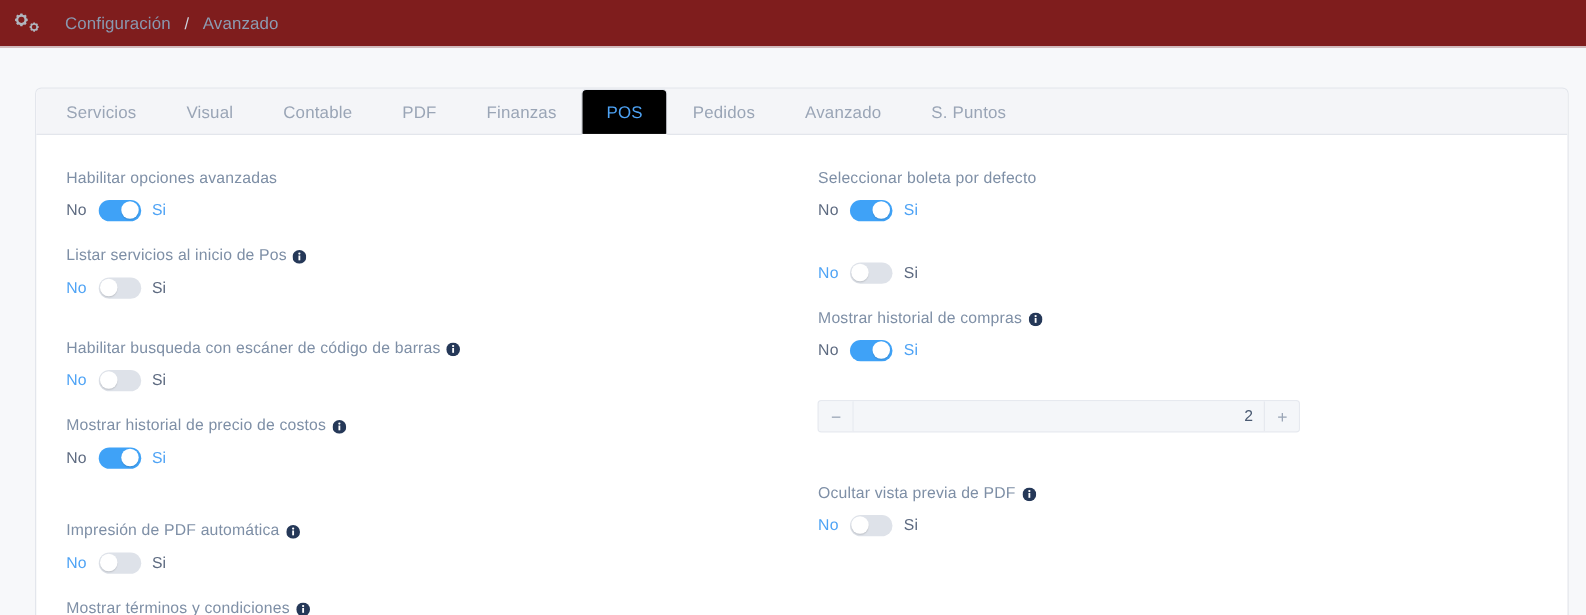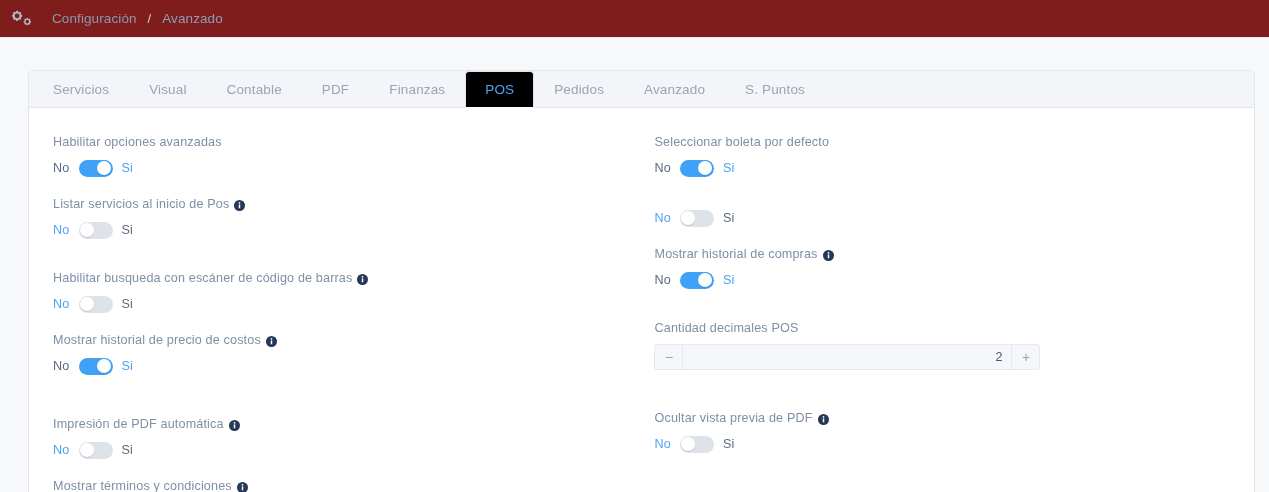--- a/index.html
+++ b/index.html
@@ -325,23 +325,20 @@
             <div class="toggle-row">
               <span class="tg-text idle">No</span>
               <div class="switch on">
                 <div class="knob"></div>
               </div>
               <span class="tg-text active">Si</span>
             </div>
           </div>
           <div class="gap-md"></div>
           <div class="setting">
-            <div class="lbl">
-              <span>Cantidad decimales POS</span>
-            </div>
             <div class="stepper">
               <div class="step-btn minus">−</div>
               <div class="step-field">2</div>
               <div class="step-btn plus">+</div>
             </div>
           </div>
           <div class="gap-lg"></div>
           <div class="setting">
             <div class="lbl">
               <span>Ocultar vista previa de PDF</span>

